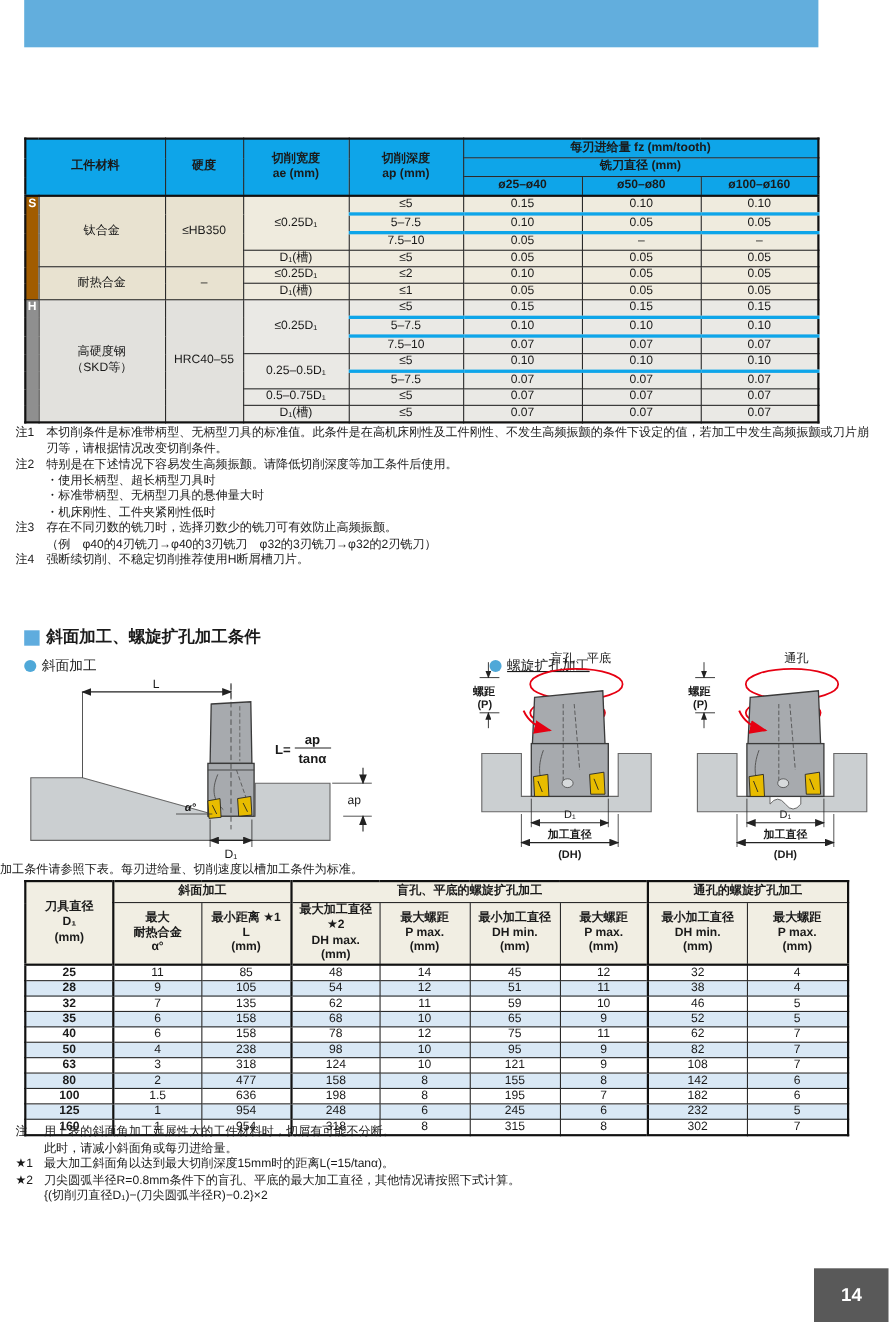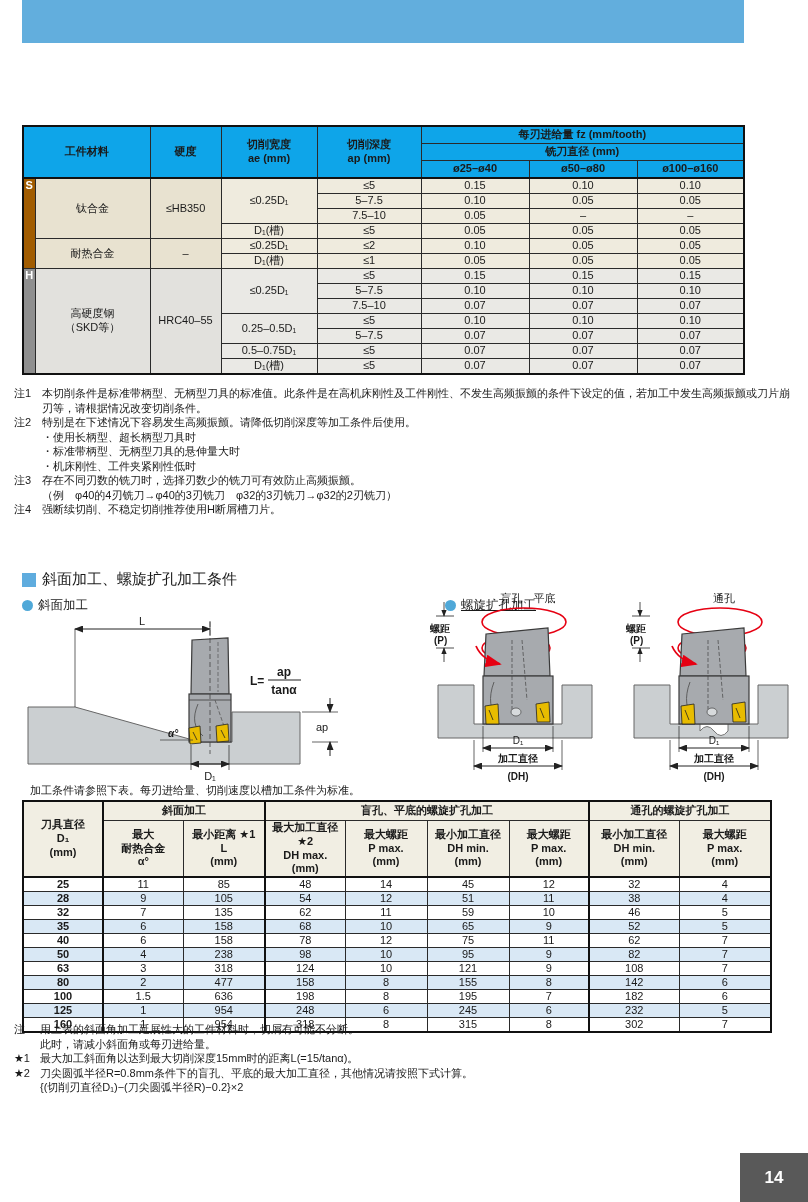--- a/index.html
+++ b/index.html
@@ -16,42 +16,42 @@
   .t1 td{height:14px;}
   .pre{white-space:pre-line;margin-left:22px;}
   .t1 td.mk{width:12px;padding:0;color:#fff;font-weight:bold;font-size:11px;
             text-align:center;vertical-align:top;line-height:13px;}
   .t1 td.mk.s{background:#A15C00;}
   .t1 td.mk.h{background:#8F8F8F;}
   .s-lc{background:#E8E2D0;}
   .s-vc{background:#EFEBDE;}
   .h-lc{background:#E2E1DD;}
   .h-vc{background:#EAE9E5;}
-  .t1 tr.sub td{border-top:1px solid #0ea5e9;}
+  .t1 tr.sub td{border-top:3px solid #0ea5e9;}
 
   
   .notes1{position:absolute;left:14px;top:386px;width:784px;font-size:11px;line-height:14.5px;}
   .note{display:flex;}
   .note .lbl{flex:none;width:28px;}
   .note .txt{flex:1;white-space:pre-line;}
 
   
   .sec{position:absolute;left:22px;top:570px;display:flex;align-items:center;
-       font-size:15px;font-weight:normal;}
+       font-size:15px;font-weight:bold;}
   .sq{width:14px;height:14px;background:#5FACDE;margin-right:6px;}
   .sub-label{position:absolute;font-size:12.5px;display:flex;align-items:center;}
   .sub1{left:22px;top:597px;}
   .sub2{left:445px;top:597px;text-decoration:underline;}
   .dot{width:11px;height:11px;border-radius:50%;background:#4FA8D8;margin-right:5px;}
 
   .dg1{position:absolute;left:22px;top:614px;}
   .dg2{position:absolute;left:428px;top:590px;}
   svg text{font-family:"Liberation Sans","DejaVu Sans",sans-serif;fill:#1a1a1a;}
 
-  .intro{position:absolute;left:30px;top:783px;font-size:11px;}
+  .intro{position:absolute;left:0;top:783px;font-size:11px;}
 
   
   .t2{position:absolute;left:22px;top:800px;width:748px;border-collapse:collapse;
       table-layout:fixed;font-size:11px;border:2px solid #111;}
   .t2 th,.t2 td{border:1px solid #2a2a2a;text-align:center;padding:0 2px;}
   .t2 thead th{background:#F1EEE3;font-weight:bold;line-height:1.25;}
   .t2 thead tr.grp th{height:18px;}
   .t2 thead tr.subh th{height:42px;vertical-align:middle;}
   .t2 thead{border-bottom:2px solid #111;}
   .t2 tbody td{height:13px;line-height:13px;}

